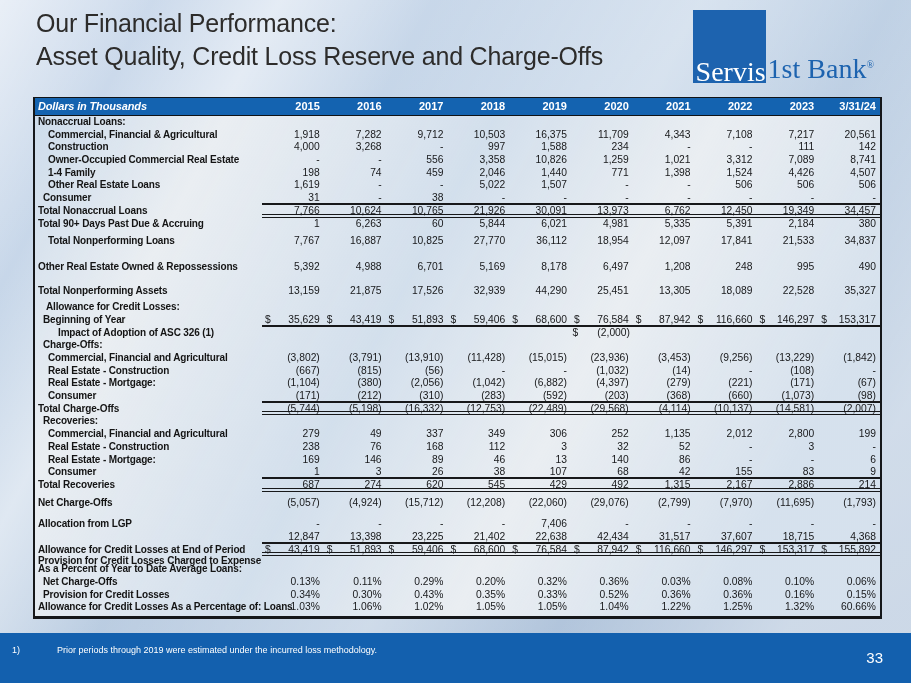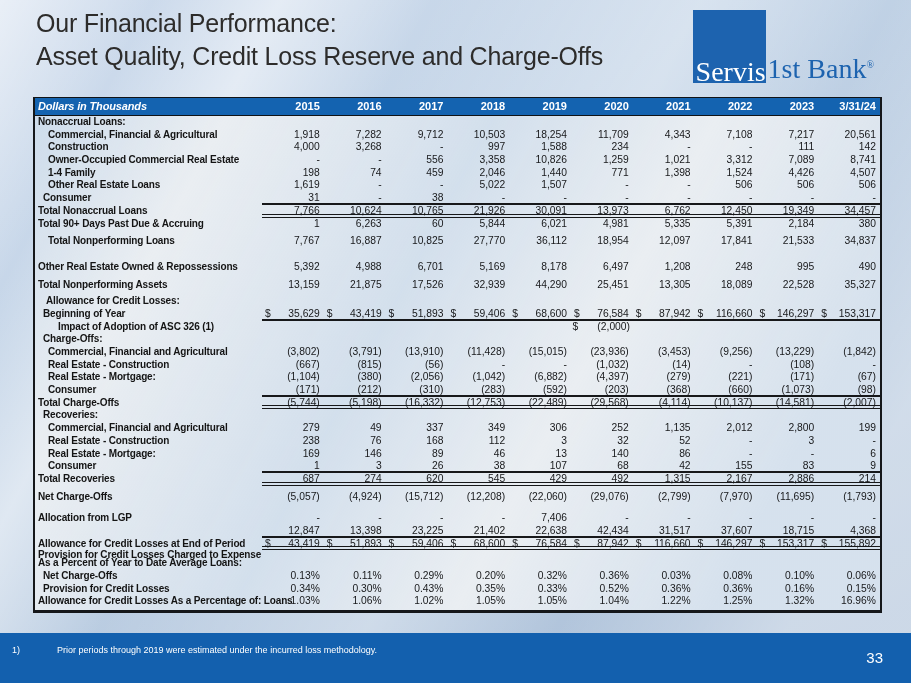--- a/index.html
+++ b/index.html
@@ -31,21 +31,21 @@
         rgba(168,196,226,0.35) 42%, rgba(238,242,246,0) 62%,
         rgba(168,196,226,0.30) 85%),
       #eaeef2;
     border-left: 2px solid #15171a; border-right: 2px solid #15171a; border-bottom: 3px solid #15171a;
     padding-bottom: 2px;
   }
   .trow { display: flex; height: 12.7px; }
   .thead { background: #1463b0; height: 19px; border-top: 1px solid #101316; border-bottom: 1px solid #101316; align-items: center; }
   .lbl { width: 227px; flex: none; font-weight: 700; font-size: 10px; letter-spacing: -0.15px; white-space: nowrap; line-height: 12.7px; color: #141414; padding-left: 3px; }
   .corner { color: #ffffff; font-style: italic; font-size: 11px; line-height: 17px; }
-  .vals { width: 618px; flex: none; display: flex; justify-content: center; }
+  .vals { width: 618px; flex: none; display: flex; }
   .hvals { height: 17px; border-left: 2px solid #0e294; align-self: stretch; height: auto; align-items: center; }
   .cell { flex: 1 1 0; text-align: right; font-size: 10.3px; line-height: 12.7px; padding-right: 4px; color: #17181a; }
   .hvals .cell { color: #ffffff; font-weight: 700; font-size: 11px; }
   .bs { border-bottom: 2px solid #17181a; }
   .bd { border-bottom: 4px double #17181a; }
   .dollar { display: flex; justify-content: space-between; padding-left: 3px; }
   .ds { text-align: left; }
 
   .footer { position: absolute; left: 0; bottom: 0; width: 911px; height: 50px; background: #1360ae; color: #ffffff; }
   .fn-marker { position: absolute; left: 12px; top: 12px; font-size: 9px; }
@@ -101,21 +101,21 @@
           <div class="cell"></div>
         </div>
       </div>
       <div class="trow">
         <div class="lbl" style="padding-left: 13px;">Commercial, Financial &amp; Agricultural</div>
         <div class="vals">
           <div class="cell">1,918</div>
           <div class="cell">7,282</div>
           <div class="cell">9,712</div>
           <div class="cell">10,503</div>
-          <div class="cell">18,254</div>
+          <div class="cell">16,375</div>
           <div class="cell">11,709</div>
           <div class="cell">4,343</div>
           <div class="cell">7,108</div>
           <div class="cell">7,217</div>
           <div class="cell">20,561</div>
         </div>
       </div>
       <div class="trow">
         <div class="lbl" style="padding-left: 13px;">Construction</div>
         <div class="vals">
@@ -229,21 +229,21 @@
           <div class="cell">10,825</div>
           <div class="cell">27,770</div>
           <div class="cell">36,112</div>
           <div class="cell">18,954</div>
           <div class="cell">12,097</div>
           <div class="cell">17,841</div>
           <div class="cell">21,533</div>
           <div class="cell">34,837</div>
         </div>
       </div>
-      <div class="trow" style="margin-bottom: 5px;">
+      <div class="trow" style="margin-bottom: 11px;">
         <div class="lbl" style="padding-left: 3px;">Other Real Estate Owned &amp; Repossessions</div>
         <div class="vals">
           <div class="cell">5,392</div>
           <div class="cell">4,988</div>
           <div class="cell">6,701</div>
           <div class="cell">5,169</div>
           <div class="cell">8,178</div>
           <div class="cell">6,497</div>
           <div class="cell">1,208</div>
           <div class="cell">248</div>
@@ -664,21 +664,21 @@
         <div class="vals">
           <div class="cell">1.03%</div>
           <div class="cell">1.06%</div>
           <div class="cell">1.02%</div>
           <div class="cell">1.05%</div>
           <div class="cell">1.05%</div>
           <div class="cell">1.04%</div>
           <div class="cell">1.22%</div>
           <div class="cell">1.25%</div>
           <div class="cell">1.32%</div>
-          <div class="cell">16.96%</div>
+          <div class="cell">60.66%</div>
         </div>
       </div>
     </div>
 
   <div class="footer">
     <span class="fn-marker">1)</span>
     <span class="fn-text">Prior periods through 2019 were estimated under the incurred loss methodology.</span>
     <span class="page-num">33</span>
   </div>
 

